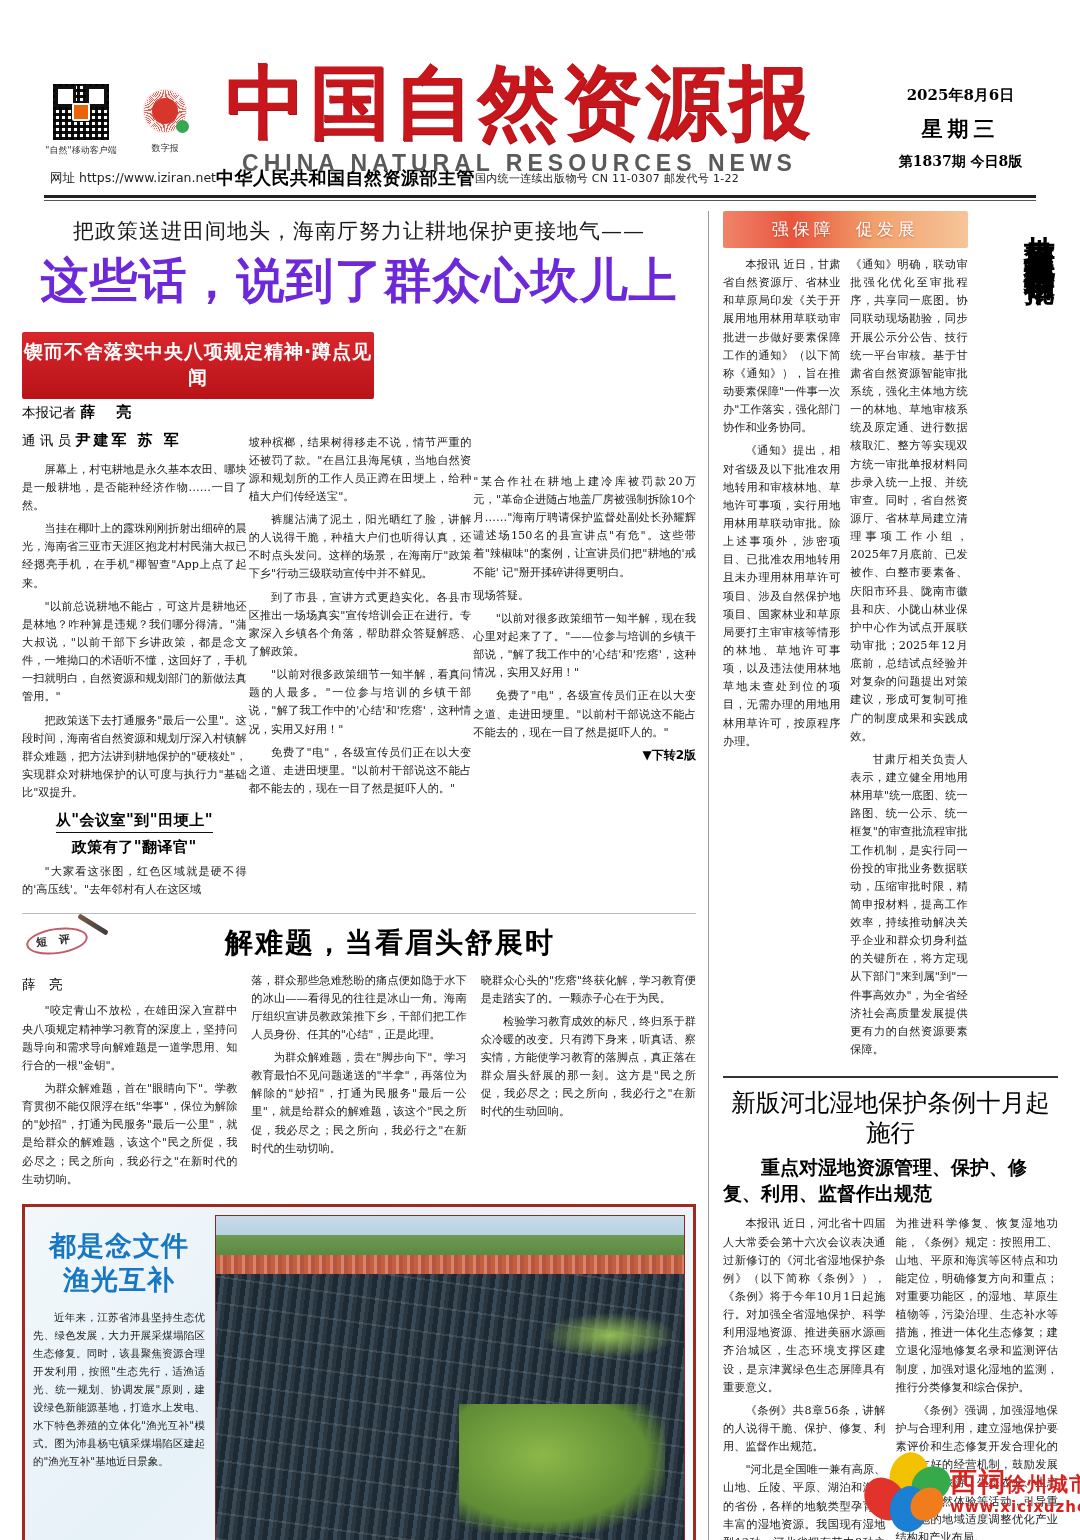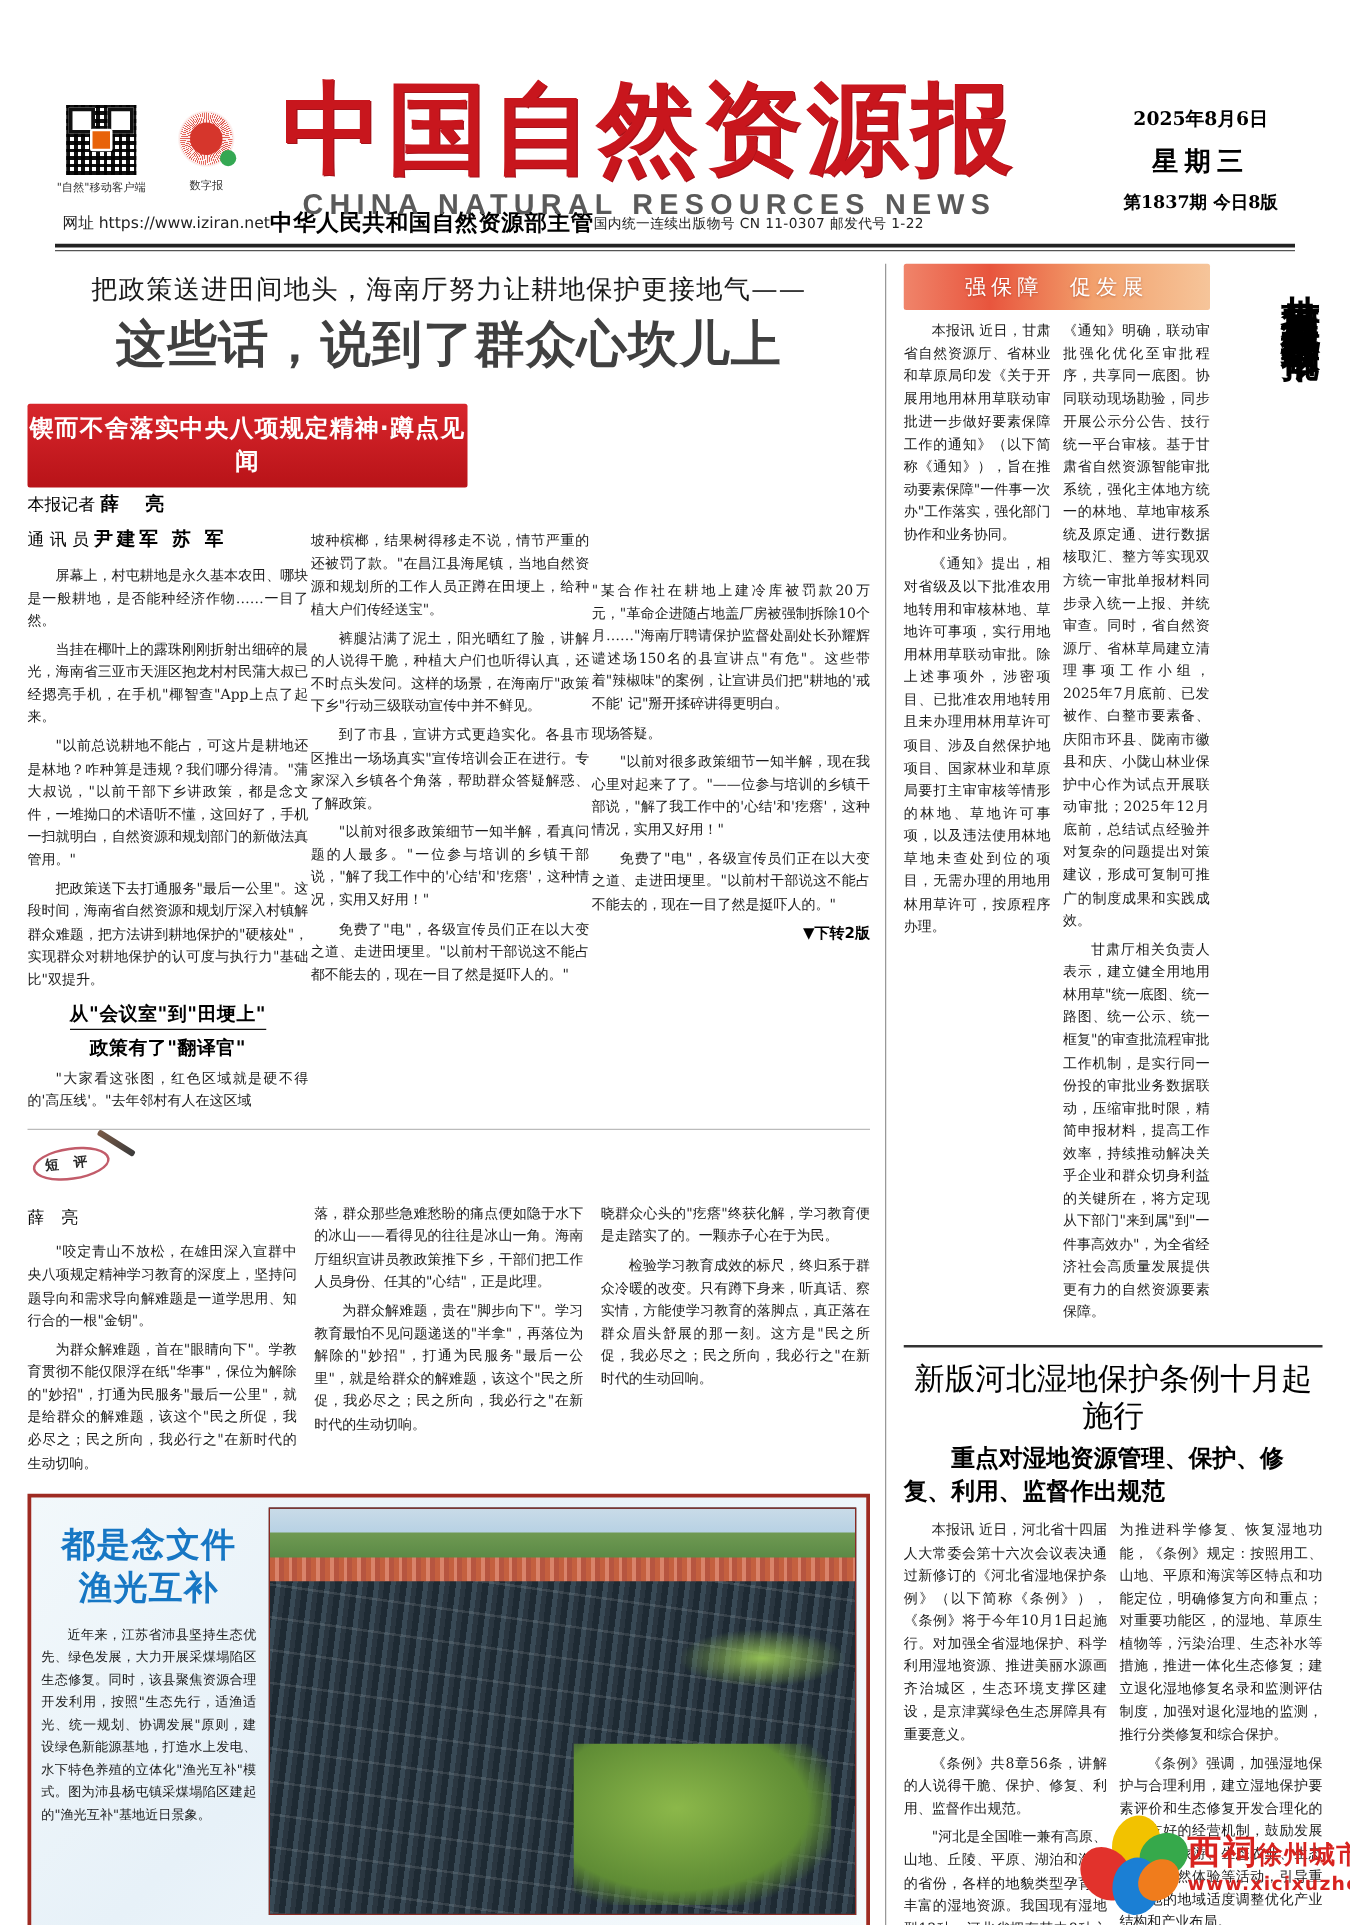--- a/index.html
+++ b/index.html
@@ -87,21 +87,21 @@
   .col-left { width: 705px; padding-right: 12px; }
   .col-right { width: 350px; padding-left: 14px; border-left: 1px solid #999; }
 
   
   .lead-kicker {
     font-family: "DejaVu Serif", "Liberation Serif", serif;
     font-size: 21px; color: #1a1a1a; text-align: center; letter-spacing: 1px;
     padding: 6px 0 2px;
   }
   .lead-headline {
-    font-size: 40px; font-weight: bold; color: #404040; text-align: center;
+    font-size: 48px; font-weight: bold; color: #6d28d9; text-align: center;
     letter-spacing: 1px; line-height: 1.15; padding: 6px 0 14px;
   }
   .red-banner {
     background: linear-gradient(180deg,#d8262c,#b81318);
     color: #fff; font-size: 19px; font-weight: bold; text-align: center;
     padding: 7px 0 8px; letter-spacing: 1px; border-radius: 2px;
     width: 352px;
   }
 
   
@@ -313,20 +313,21 @@
         </div>
       </div>
 
       <div class="comment-wrap">
         <div class="comment-head">
           <div class="pen-badge">
             <div class="pen-ellipse"></div>
             <div class="pen-text">短 评</div>
             <div class="pen-nib"></div>
           </div>
+          <div class="comment-title">解难题，当看眉头舒展时</div>
         </div>
         <div class="comment-cols">
           <div>
             <div class="byline">薛　亮</div>
             <p class="body-text">"咬定青山不放松，在雄田深入宣群中央八项规定精神学习教育的深度上，坚持问题导向和需求导向解难题是一道学思用、知行合的一根"金钥"。</p>
             <p class="body-text">为群众解难题，首在"眼睛向下"。学教育贯彻不能仅限浮在纸"华事"，保位为解除的"妙招"，打通为民服务"最后一公里"，就是给群众的解难题，该这个"民之所促，我必尽之；民之所向，我必行之"在新时代的生动切响。</p>
           </div>
           <div>
             <p class="body-text noind">落，群众那些急难愁盼的痛点便如隐于水下的冰山——看得见的往往是冰山一角。海南厅组织宣讲员教政策推下乡，干部们把工作人员身份、任其的"心结"，正是此理。</p>
             <p class="body-text">为群众解难题，贵在"脚步向下"。学习教育最怕不见问题递送的"半拿"，再落位为解除的"妙招"，打通为民服务"最后一公里"，就是给群众的解难题，该这个"民之所促，我必尽之；民之所向，我必行之"在新时代的生动切响。</p>

